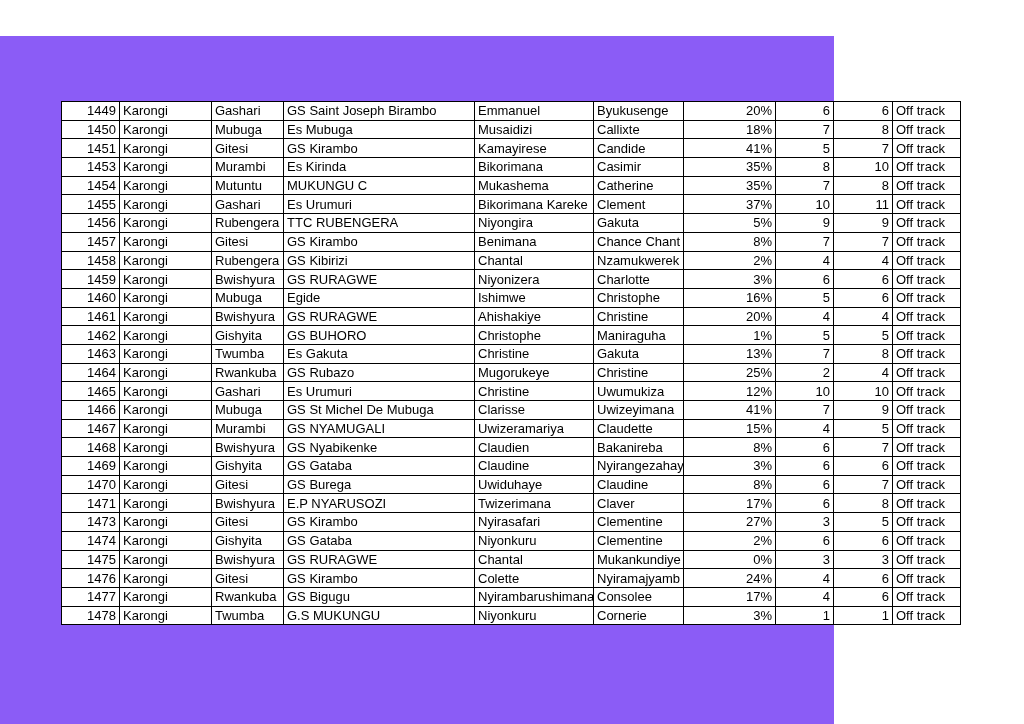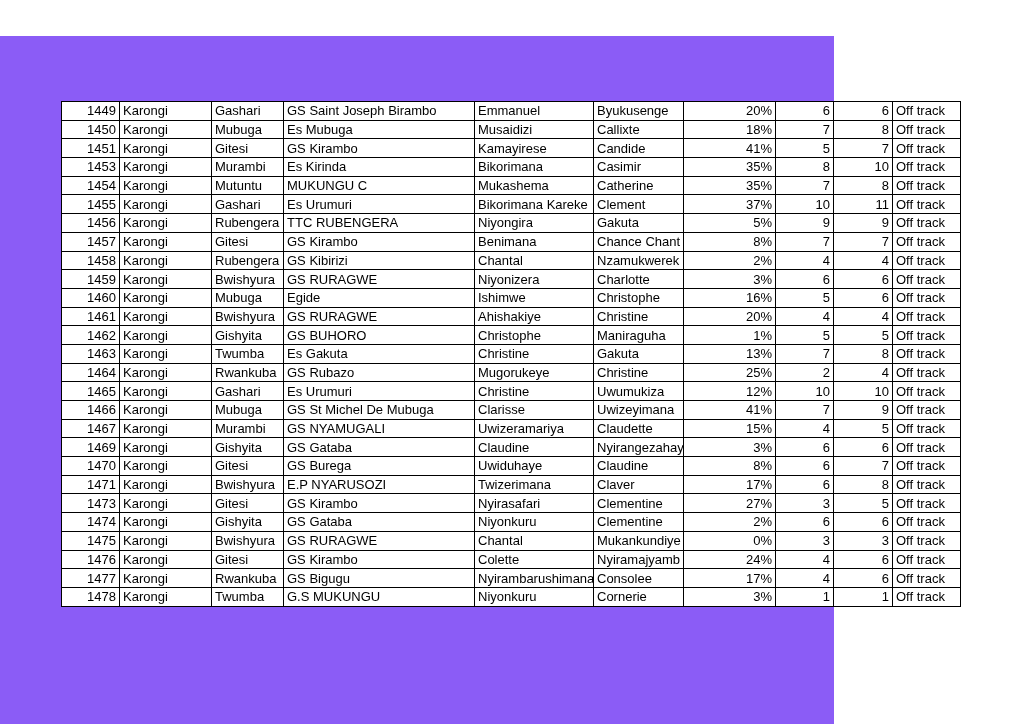--- a/index.html
+++ b/index.html
@@ -288,20 +288,32 @@
             <td>Murambi</td>
             <td>GS NYAMUGALI</td>
             <td>Uwizeramariya</td>
             <td>Claudette</td>
             <td>15%</td>
             <td>4</td>
             <td>5</td>
             <td>Off track</td>
           </tr>
           <tr>
+            <td>1468</td>
+            <td>Karongi</td>
+            <td>Bwishyura</td>
+            <td>GS Nyabikenke</td>
+            <td>Claudien</td>
+            <td>Bakanireba</td>
+            <td>8%</td>
+            <td>6</td>
+            <td>7</td>
+            <td>Off track</td>
+          </tr>
+          <tr>
             <td>1469</td>
             <td>Karongi</td>
             <td>Gishyita</td>
             <td>GS Gataba</td>
             <td>Claudine</td>
             <td>Nyirangezahay</td>
             <td>3%</td>
             <td>6</td>
             <td>6</td>
             <td>Off track</td>

